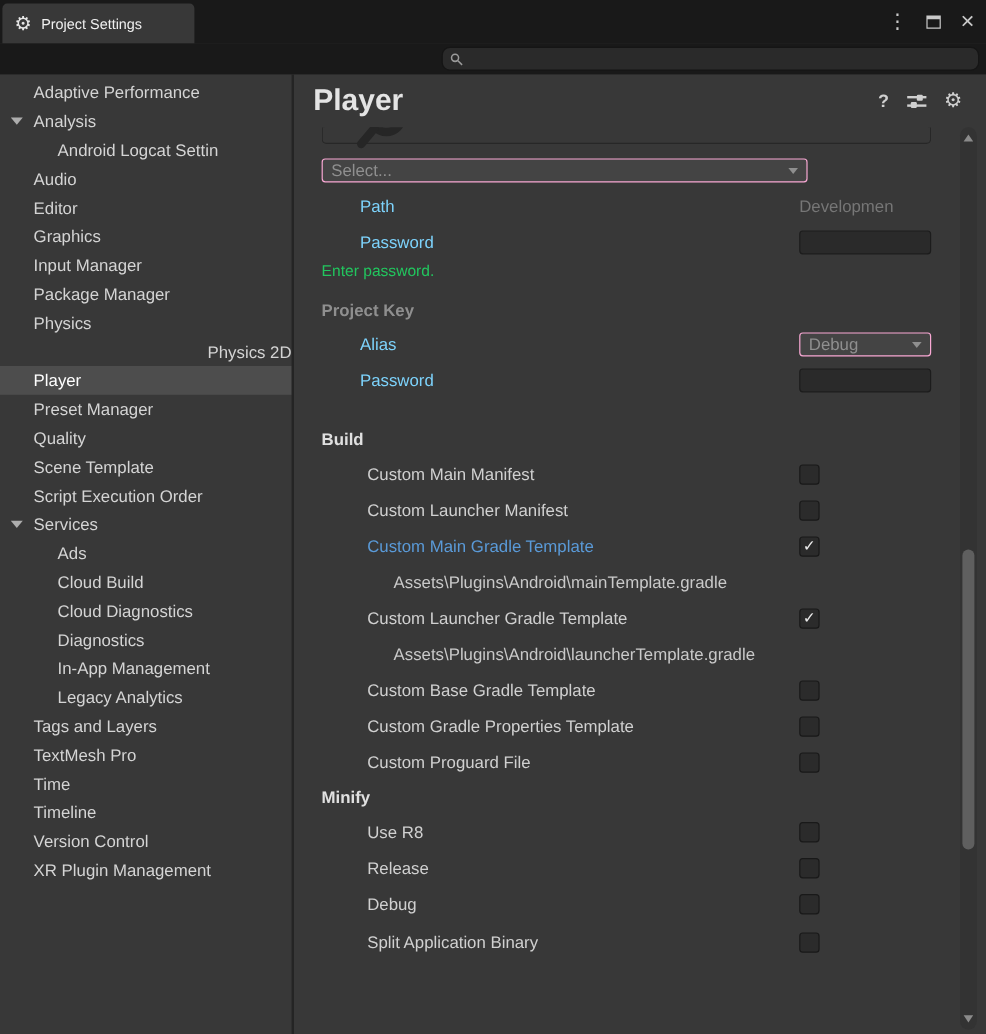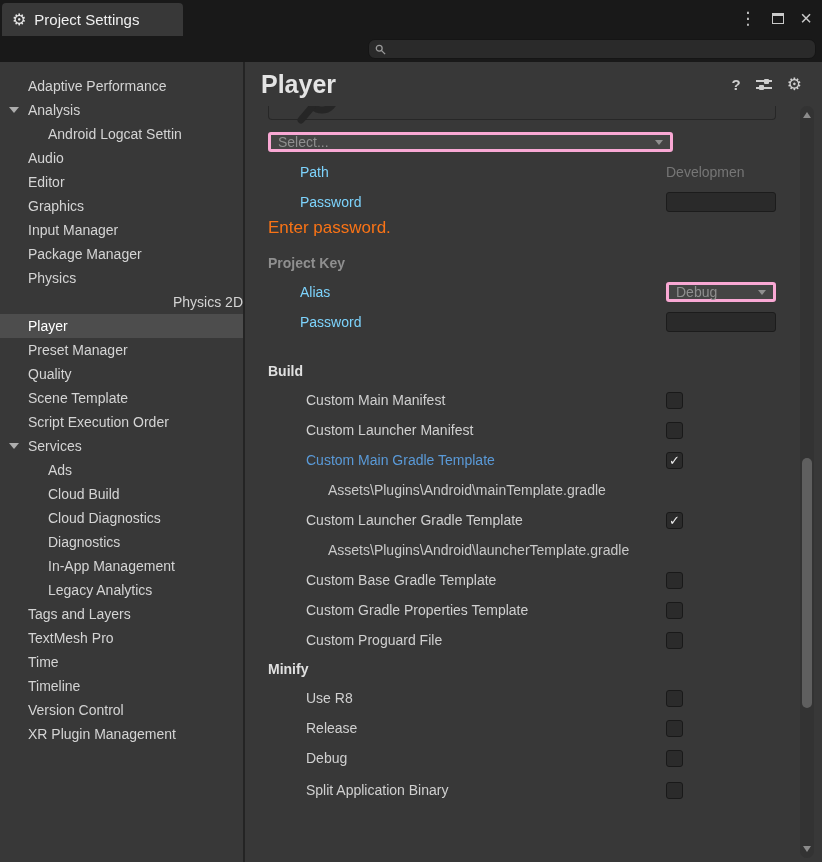--- a/index.html
+++ b/index.html
@@ -7,34 +7,34 @@
   body{
     width:822px;height:862px;overflow:hidden;background:#202020;
     font-family:"Liberation Sans","DejaVu Sans",sans-serif;color:#d2d2d2;font-size:14px;
   }
   .window{width:822px;height:862px;display:flex;flex-direction:column;background:#383838;outline:1px solid #0f0f0f;}
 
   
   .titlebar{height:36px;background:#191919;display:flex;align-items:flex-end;flex:0 0 auto;position:relative;}
   .tab{height:33px;background:#383838;display:flex;align-items:center;gap:8px;padding:0 44px 0 10px;border-radius:4px 4px 0 0;margin-left:2px;}
   .tab-gear{font-size:16px;color:#e6e6e6;}
-  .tab-title{font-size:15px;color:#f0f0f0;white-space:nowrap;}
+  .tab-title{font-size:12px;color:#f0f0f0;white-space:nowrap;}
   .win-controls{position:absolute;right:10px;top:0;height:36px;display:flex;align-items:center;gap:16px;color:#c9c9c9;}
   .kebab{font-size:17px;cursor:pointer;}
   .maxbox{width:12px;height:11px;border:1px solid #c9c9c9;border-top-width:3px;display:inline-block;cursor:pointer;}
   .closex{font-size:20px;line-height:1;cursor:pointer;}
 
   
   .toolbar{height:26px;background:#191919;display:flex;align-items:center;padding:0 6px;flex:0 0 auto;}
   .search-field{margin-left:362px;flex:1;height:20px;background:#2a2a2a;border:1px solid #151515;border-radius:7px;display:flex;align-items:center;padding:0 6px;gap:5px;}
   .search-field input{flex:1;background:transparent;border:none;outline:none;color:#d2d2d2;font-size:13px;font-family:inherit;}
 
   
   .body{flex:1;display:flex;min-height:0;}
-  .sidebar{width:243px;flex:0 0 auto;padding-top:12px;overflow:hidden;}
+  .sidebar{width:243px;flex:0 0 auto;padding-top:3px;overflow:hidden;}
   .sb-row{height:24px;display:flex;align-items:center;position:relative;white-space:nowrap;overflow:hidden;color:#d4d4d4;cursor:default;}
   .sb-row.selected{background:var(--selected);color:#ffffff;}
   .fold{position:absolute;left:9px;top:9px;width:0;height:0;border-left:5px solid transparent;border-right:5px solid transparent;border-top:6px solid #adadad;}
   .splitter{width:2px;background:#242424;flex:0 0 auto;cursor:col-resize;}
 
   
   .main{flex:1;position:relative;display:flex;flex-direction:column;min-width:0;}
   .main-header{height:44px;display:flex;align-items:center;padding:0 16px;flex:0 0 auto;}
   .page-title{font-size:25px;font-weight:bold;color:#e4e4e4;}
   .header-icons{margin-left:auto;display:flex;align-items:center;gap:15px;padding-right:4px;}
@@ -48,26 +48,26 @@
 
   .content{flex:1;overflow:hidden;position:relative;padding:0 46px 0 23px;}
   .partial-field{height:14px;border:1px solid #272727;border-top:none;border-radius:0 0 4px 4px;position:relative;margin-bottom:12px;}
   .big-mag{position:absolute;left:26px;top:-28px;}
 
   .frow{display:flex;align-items:center;height:20px;margin-bottom:10px;}
   .lbl{color:#7dd3fc;}
   .ind{margin-left:32px;}
   .rightcol{margin-left:auto;width:110px;display:flex;align-items:center;}
   .val-clip{color:#767676;white-space:nowrap;overflow:hidden;width:110px;}
-  .dropdown{height:20px;background:#444444;border:3px solid #f9a8d4;border-radius:3px;display:flex;align-items:center;padding:0 7px;color:#8f8f8f;cursor:pointer;}
+  .dropdown{height:20px;background:#444444;border:1px solid #f9a8d4;border-radius:3px;display:flex;align-items:center;padding:0 7px;color:#8f8f8f;cursor:pointer;}
   .dropdown.wide{width:405px;}
   .dropdown.small{width:110px;}
   .dd-arrow{margin-left:auto;width:0;height:0;border-left:4px solid transparent;border-right:4px solid transparent;border-top:5px solid #8f8f8f;}
   .pfield{width:110px;height:20px;background:#2a2a2a;border:1px solid #1c1c1c;border-radius:3px;}
-  .hint{font-size:17px;color:#f97316;margin:-2px 0 16px 0;}
+  .hint{font-size:13px;color:#22c55e;margin:-2px 0 16px 0;}
   .section-title{font-weight:bold;color:#e0e0e0;height:18px;display:flex;align-items:center;margin-bottom:10px;}
   .section-title.muted{color:#8f8f8f;}
   .mt-build{margin-top:30px;}
   .chk-row{display:flex;align-items:center;height:20px;margin-bottom:10px;}
   .chk-label{margin-left:38px;color:#d0d0d0;}
   .chk-label.link{color:var(--link);cursor:pointer;}
   .checkbox{width:17px;height:17px;background:#2b2b2b;border:1px solid #191919;border-radius:3px;display:flex;align-items:center;justify-content:center;cursor:pointer;}
   .checkbox.checked::after{content:"✓";color:#ececec;font-size:13px;font-weight:bold;}
   .path-row{margin:12px 0 12px 60px;color:#c9c9c9;}
   #split-row{margin-top:12px;}

